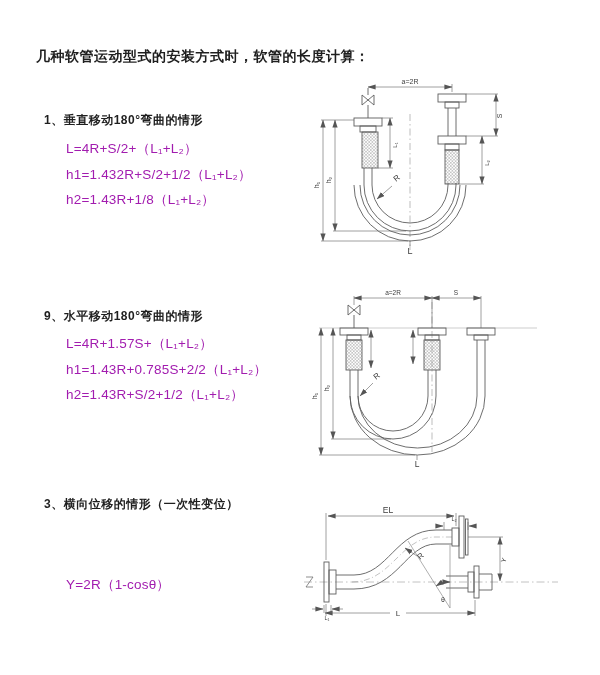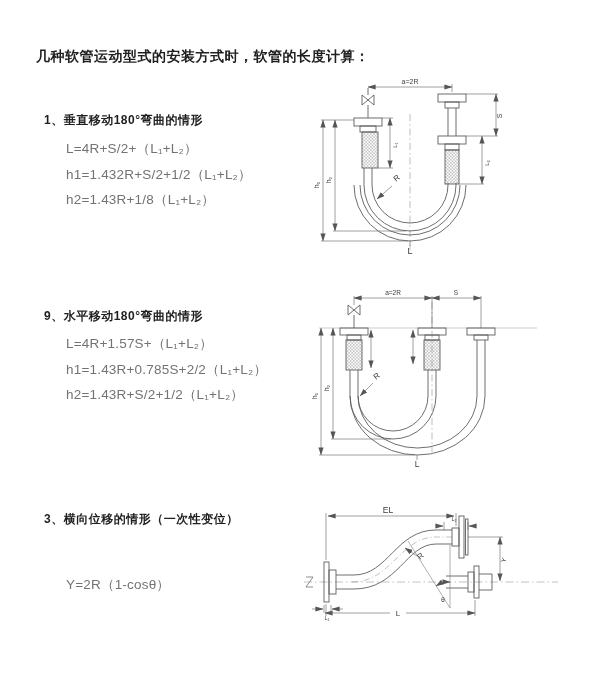--- a/index.html
+++ b/index.html
@@ -1,41 +1,41 @@
 <!DOCTYPE html>
 <html><head>
 <meta charset="utf-8">
 <style>
   html,body{margin:0;padding:0;}
   body{width:600px;height:675px;background:#ffffff;font-family:"Liberation Sans",sans-serif;color:#1f1f1f;}
   .page{position:relative;width:600px;height:675px;background:#fff;overflow:hidden;}
   .title{position:absolute;left:36px;top:24px;font-size:14px;font-weight:bold;letter-spacing:.5px;white-space:nowrap;margin-top:24px;}
   .heading{position:absolute;left:44px;font-size:12px;font-weight:bold;letter-spacing:.5px;white-space:nowrap;}
-  .formula{position:absolute;left:66px;font-size:13.5px;font-weight:500;letter-spacing:.2px;white-space:nowrap;color:#737373;}
+  .formula{position:absolute;left:66px;font-size:13.5px;font-weight:500;letter-spacing:.2px;white-space:nowrap;color:#a21caf;}
   svg.diag{position:absolute;}
   svg text{fill:#3d3d3d;font-family:"Liberation Sans",sans-serif;}
 </style>
 </head>
 <body>
 
 <div class="page">
 
   <div class="title">几种软管运动型式的安装方式时，软管的长度计算：</div>
 
   <div class="heading" style="top:112px">1、垂直移动180°弯曲的情形</div>
   <div class="formula" style="top:140px">L=4R+S/2+（L₁+L₂）</div>
   <div class="formula" style="top:166px">h1=1.432R+S/2+1/2（L₁+L₂）</div>
   <div class="formula" style="top:191px">h2=1.43R+1/8（L₁+L₂）</div>
 
   <div class="heading" style="top:308px">9、水平移动180°弯曲的情形</div>
   <div class="formula" style="top:335px">L=4R+1.57S+（L₁+L₂）</div>
   <div class="formula" style="top:361px">h1=1.43R+0.785S+2/2（L₁+L₂）</div>
   <div class="formula" style="top:386px">h2=1.43R+S/2+1/2（L₁+L₂）</div>
 
-  <div class="heading" style="top:511px">3、横向位移的情形（一次性变位）</div>
+  <div class="heading" style="top:496px">3、横向位移的情形（一次性变位）</div>
   <div class="formula" style="top:576px">Y=2R（1-cosθ）</div>
 
   <svg class="diag" style="left:310px;top:70px" width="245" height="190" viewBox="0 0 245 190">
     <defs>
       <pattern id="hz1" width="3.2" height="3.2" patternUnits="userSpaceOnUse">
         <path d="M0,3.2 L3.2,0 M0,0 L3.2,3.2" stroke="#8a8a8a" stroke-width="0.4"></path>
       </pattern>
       <marker id="ar1" viewBox="0 0 8 6" refX="7.6" refY="3" markerWidth="8" markerHeight="6" orient="auto-start-reverse" markerUnits="userSpaceOnUse">
         <path d="M0,0.4 L8,3 L0,5.6 Z" fill="#555"></path>
       </marker>

